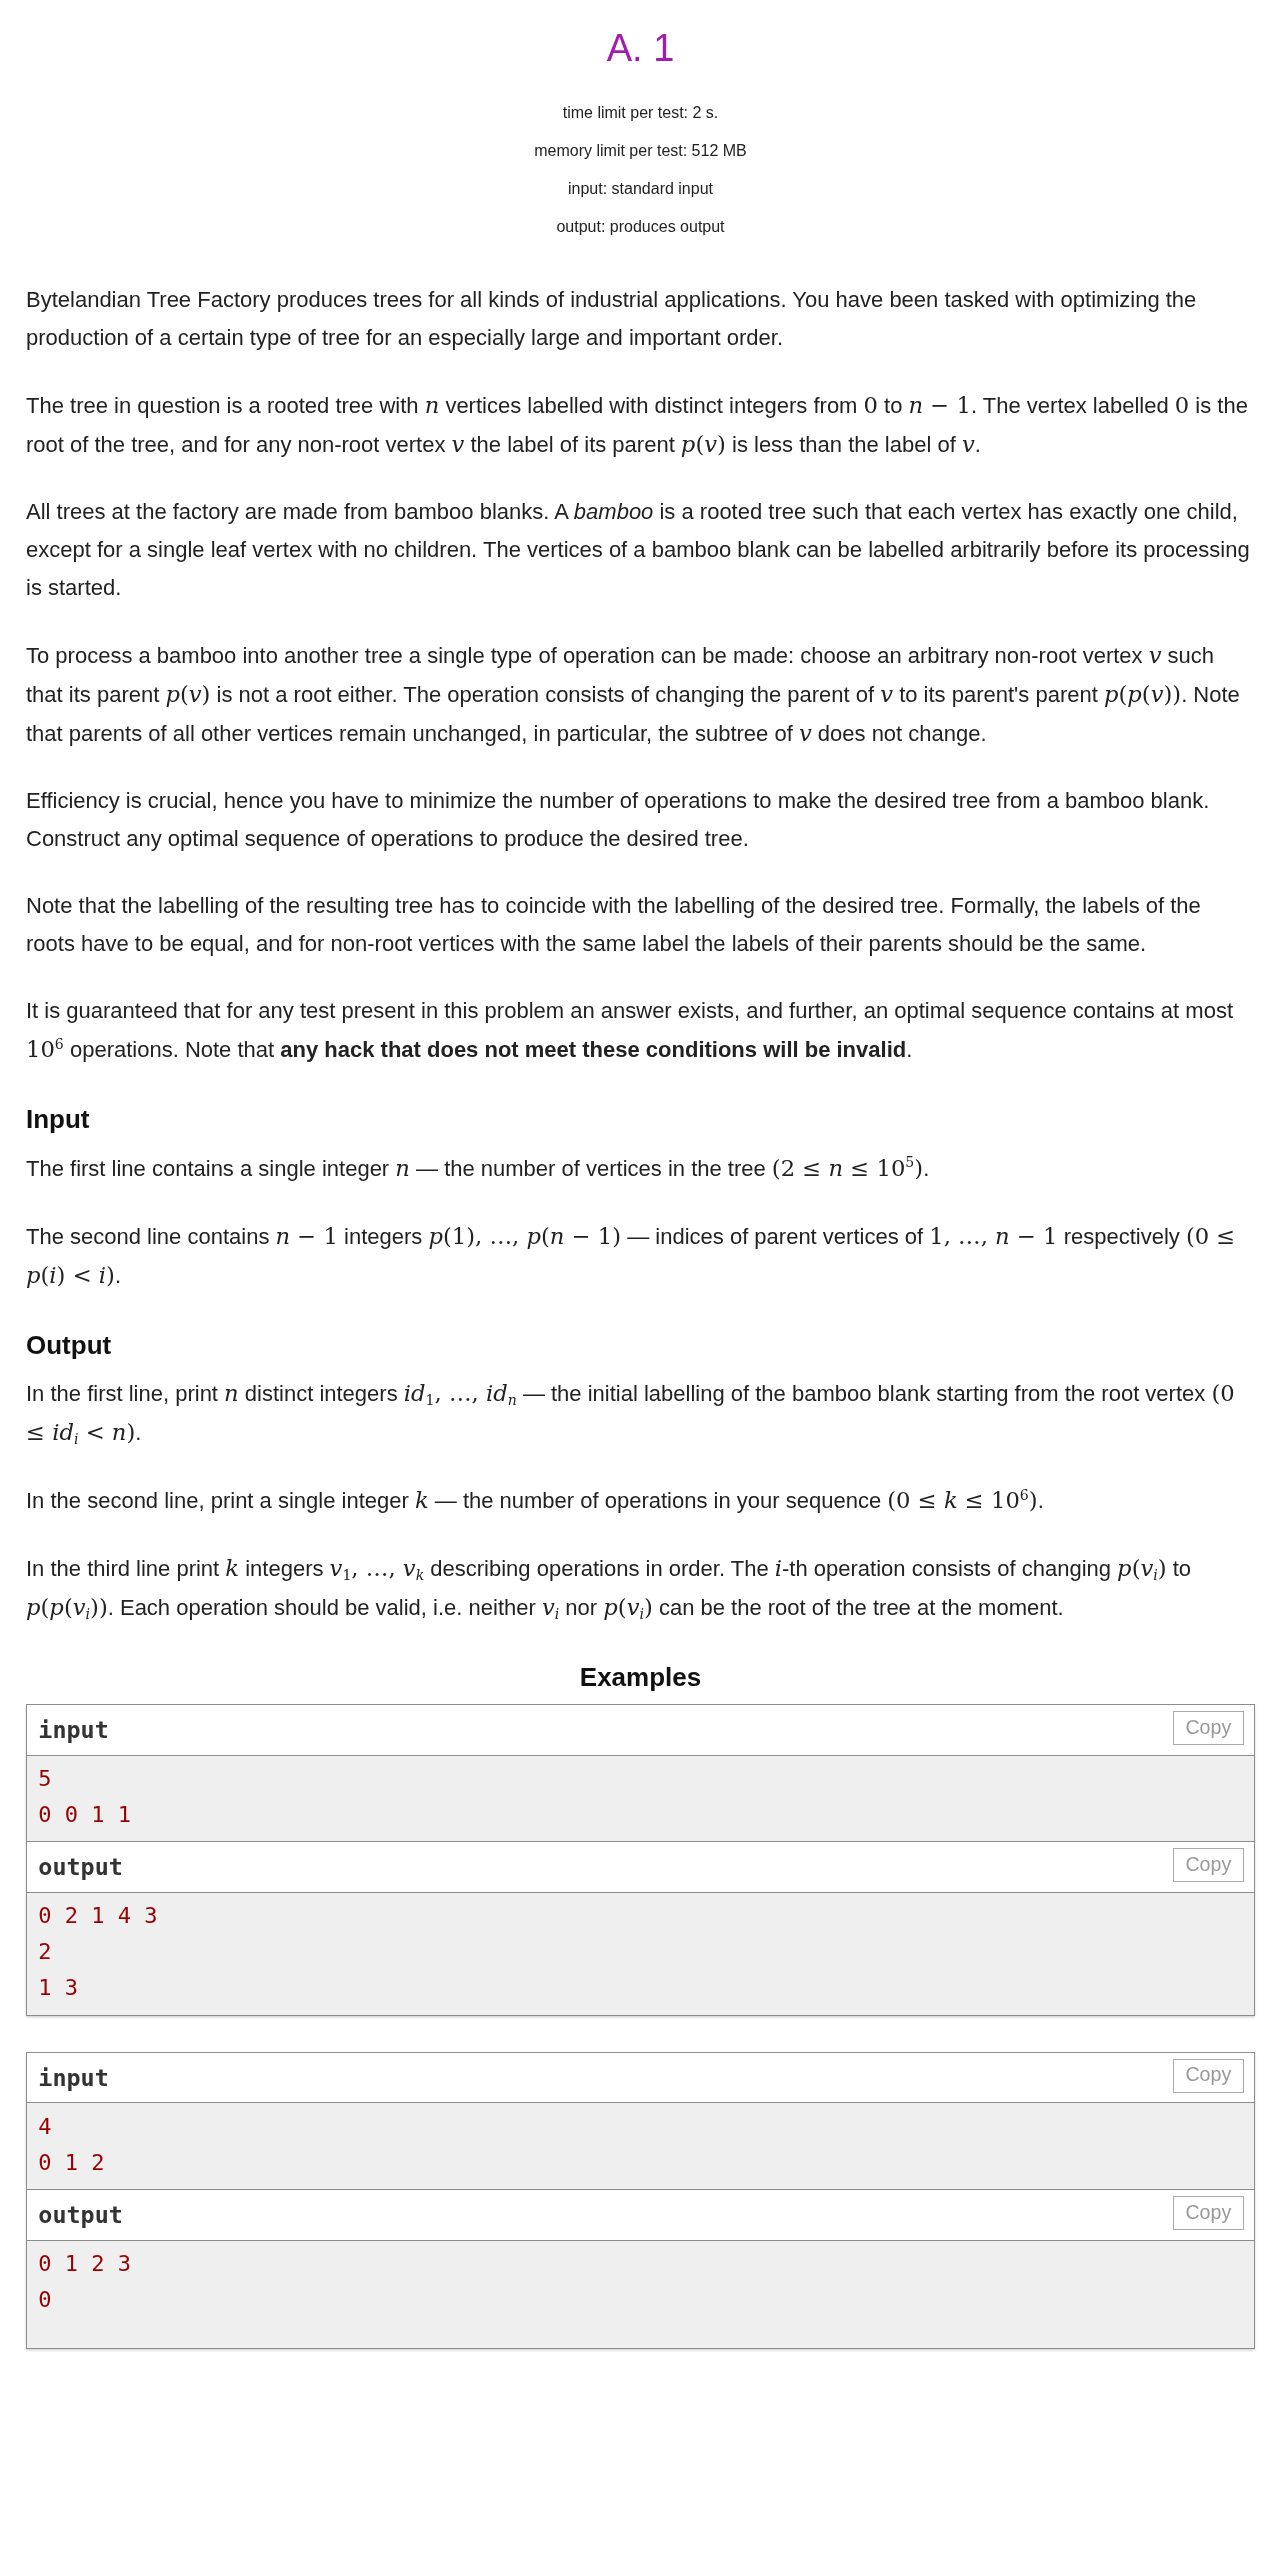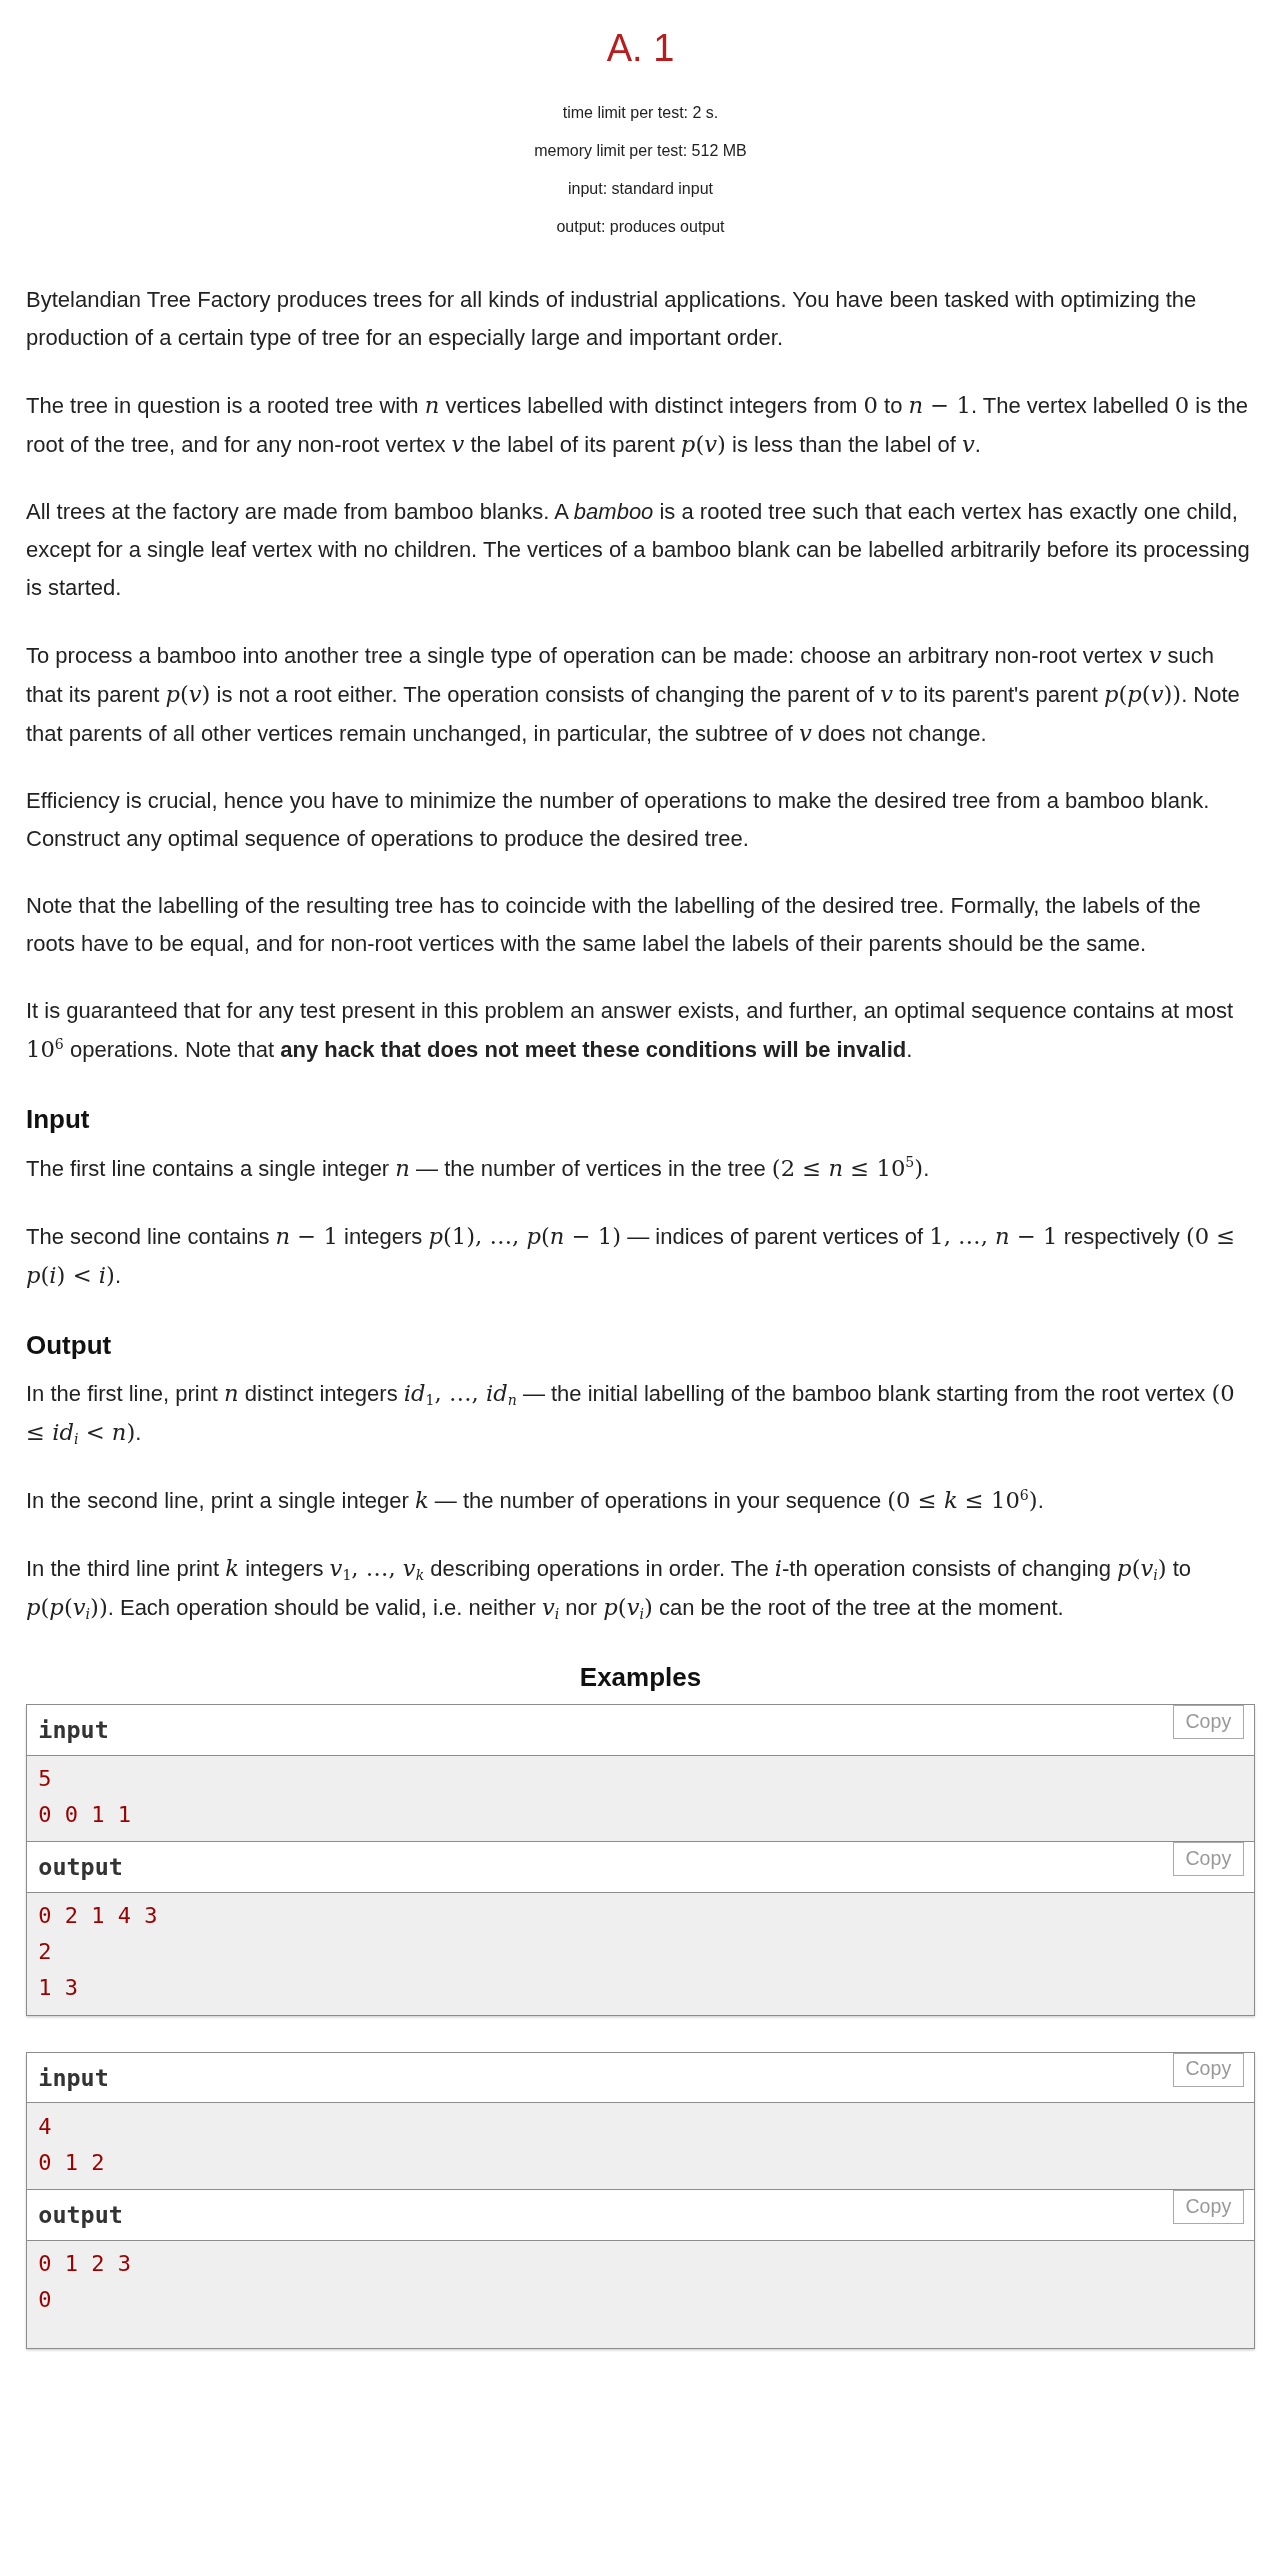--- a/index.html
+++ b/index.html
@@ -7,21 +7,21 @@
   body {
     width: 1273px;
     font-family: "Liberation Sans", "DejaVu Sans", sans-serif;
     color: #222222;
   }
   .page { padding: 22.6px 18px 30px 26px; }
 
   .title {
     font-size: 38px;
     font-weight: 400;
-    color: #b91c1c;
+    color: #a21caf;
     text-align: center;
     margin: 4.5px 0 24px 0;
   }
   .meta {
     text-align: center;
     font-size: 16px;
     line-height: 38px;
     margin: 0 0 35px 0;
   }
   .para {
@@ -70,21 +70,21 @@
     border-bottom: 1.5px solid #8c8c8c;
   }
   .ex-label {
     font-family: "DejaVu Sans Mono", monospace;
     font-weight: bold;
     font-size: 23.4px;
     color: #333333;
   }
   .copy-btn {
     position: absolute;
-    top: 0;
+    top: 6px;
     right: 10.5px;
     font-family: "Liberation Sans", sans-serif;
     font-size: 19.6px;
     color: #999999;
     background: #ffffff;
     border: 1.5px solid #aaaaaa;
     padding: 3.8px 11.3px 5.3px 11.3px;
     cursor: pointer;
   }
   .ex-body {

